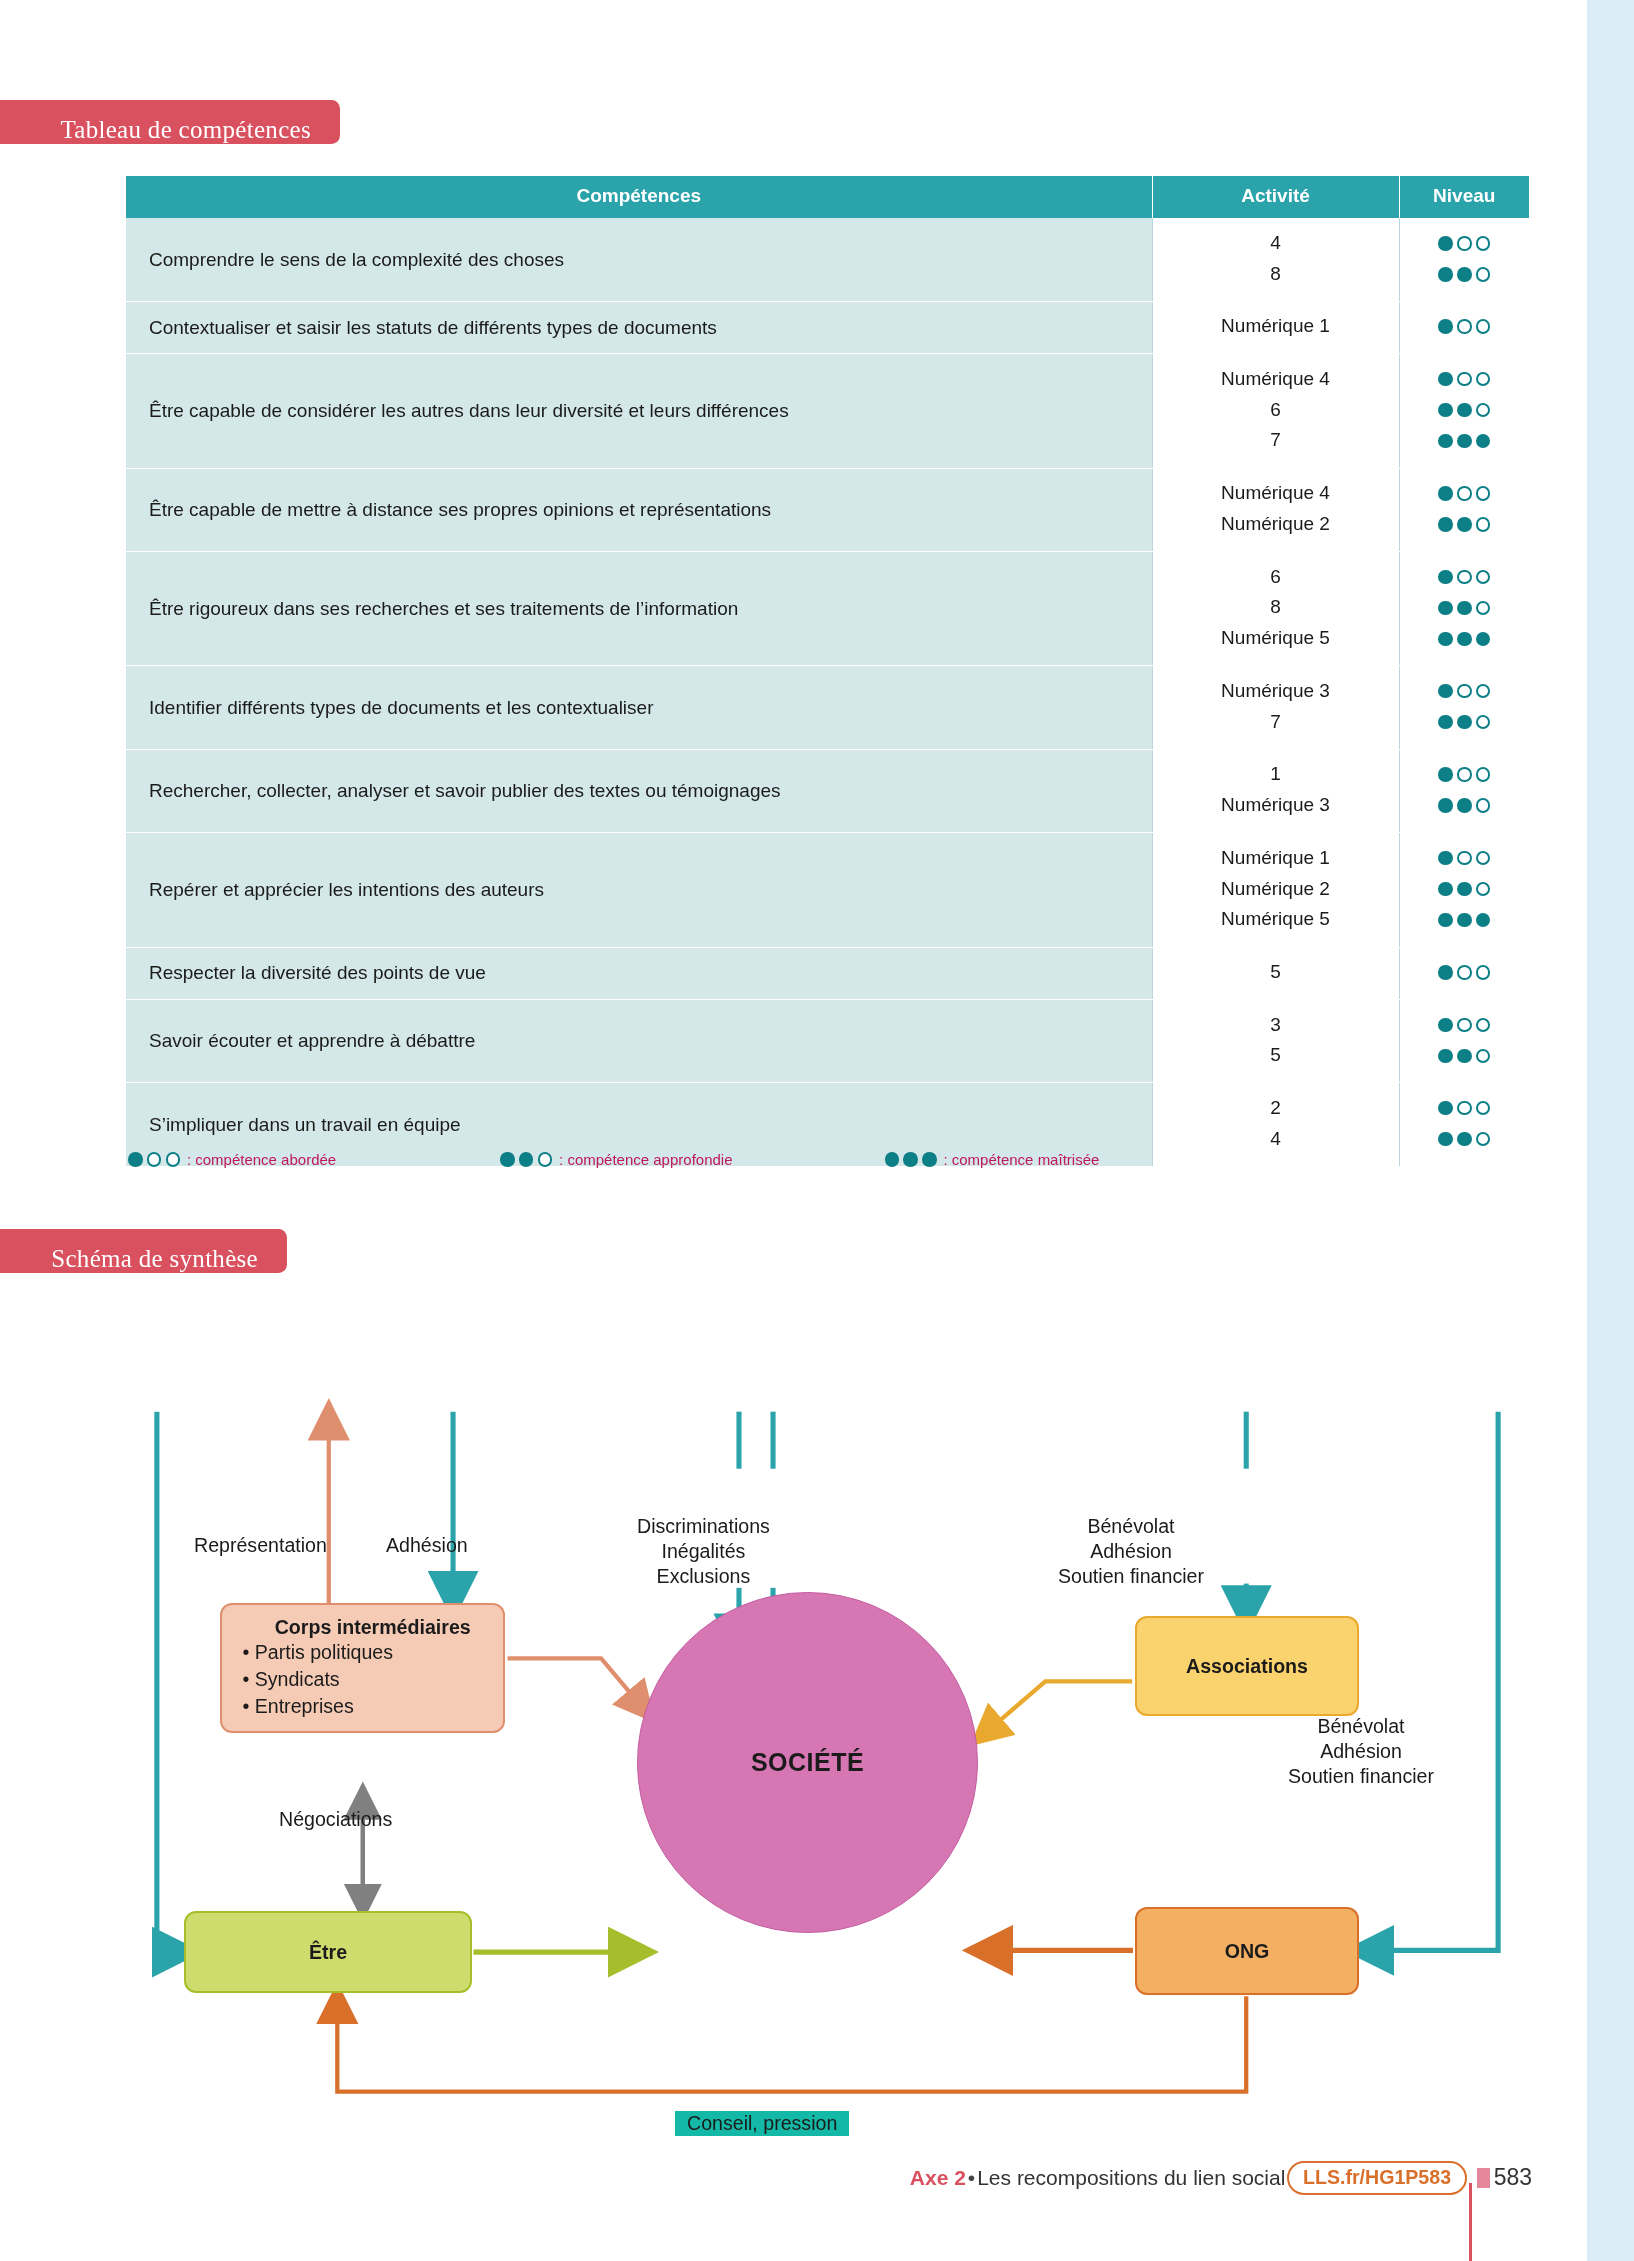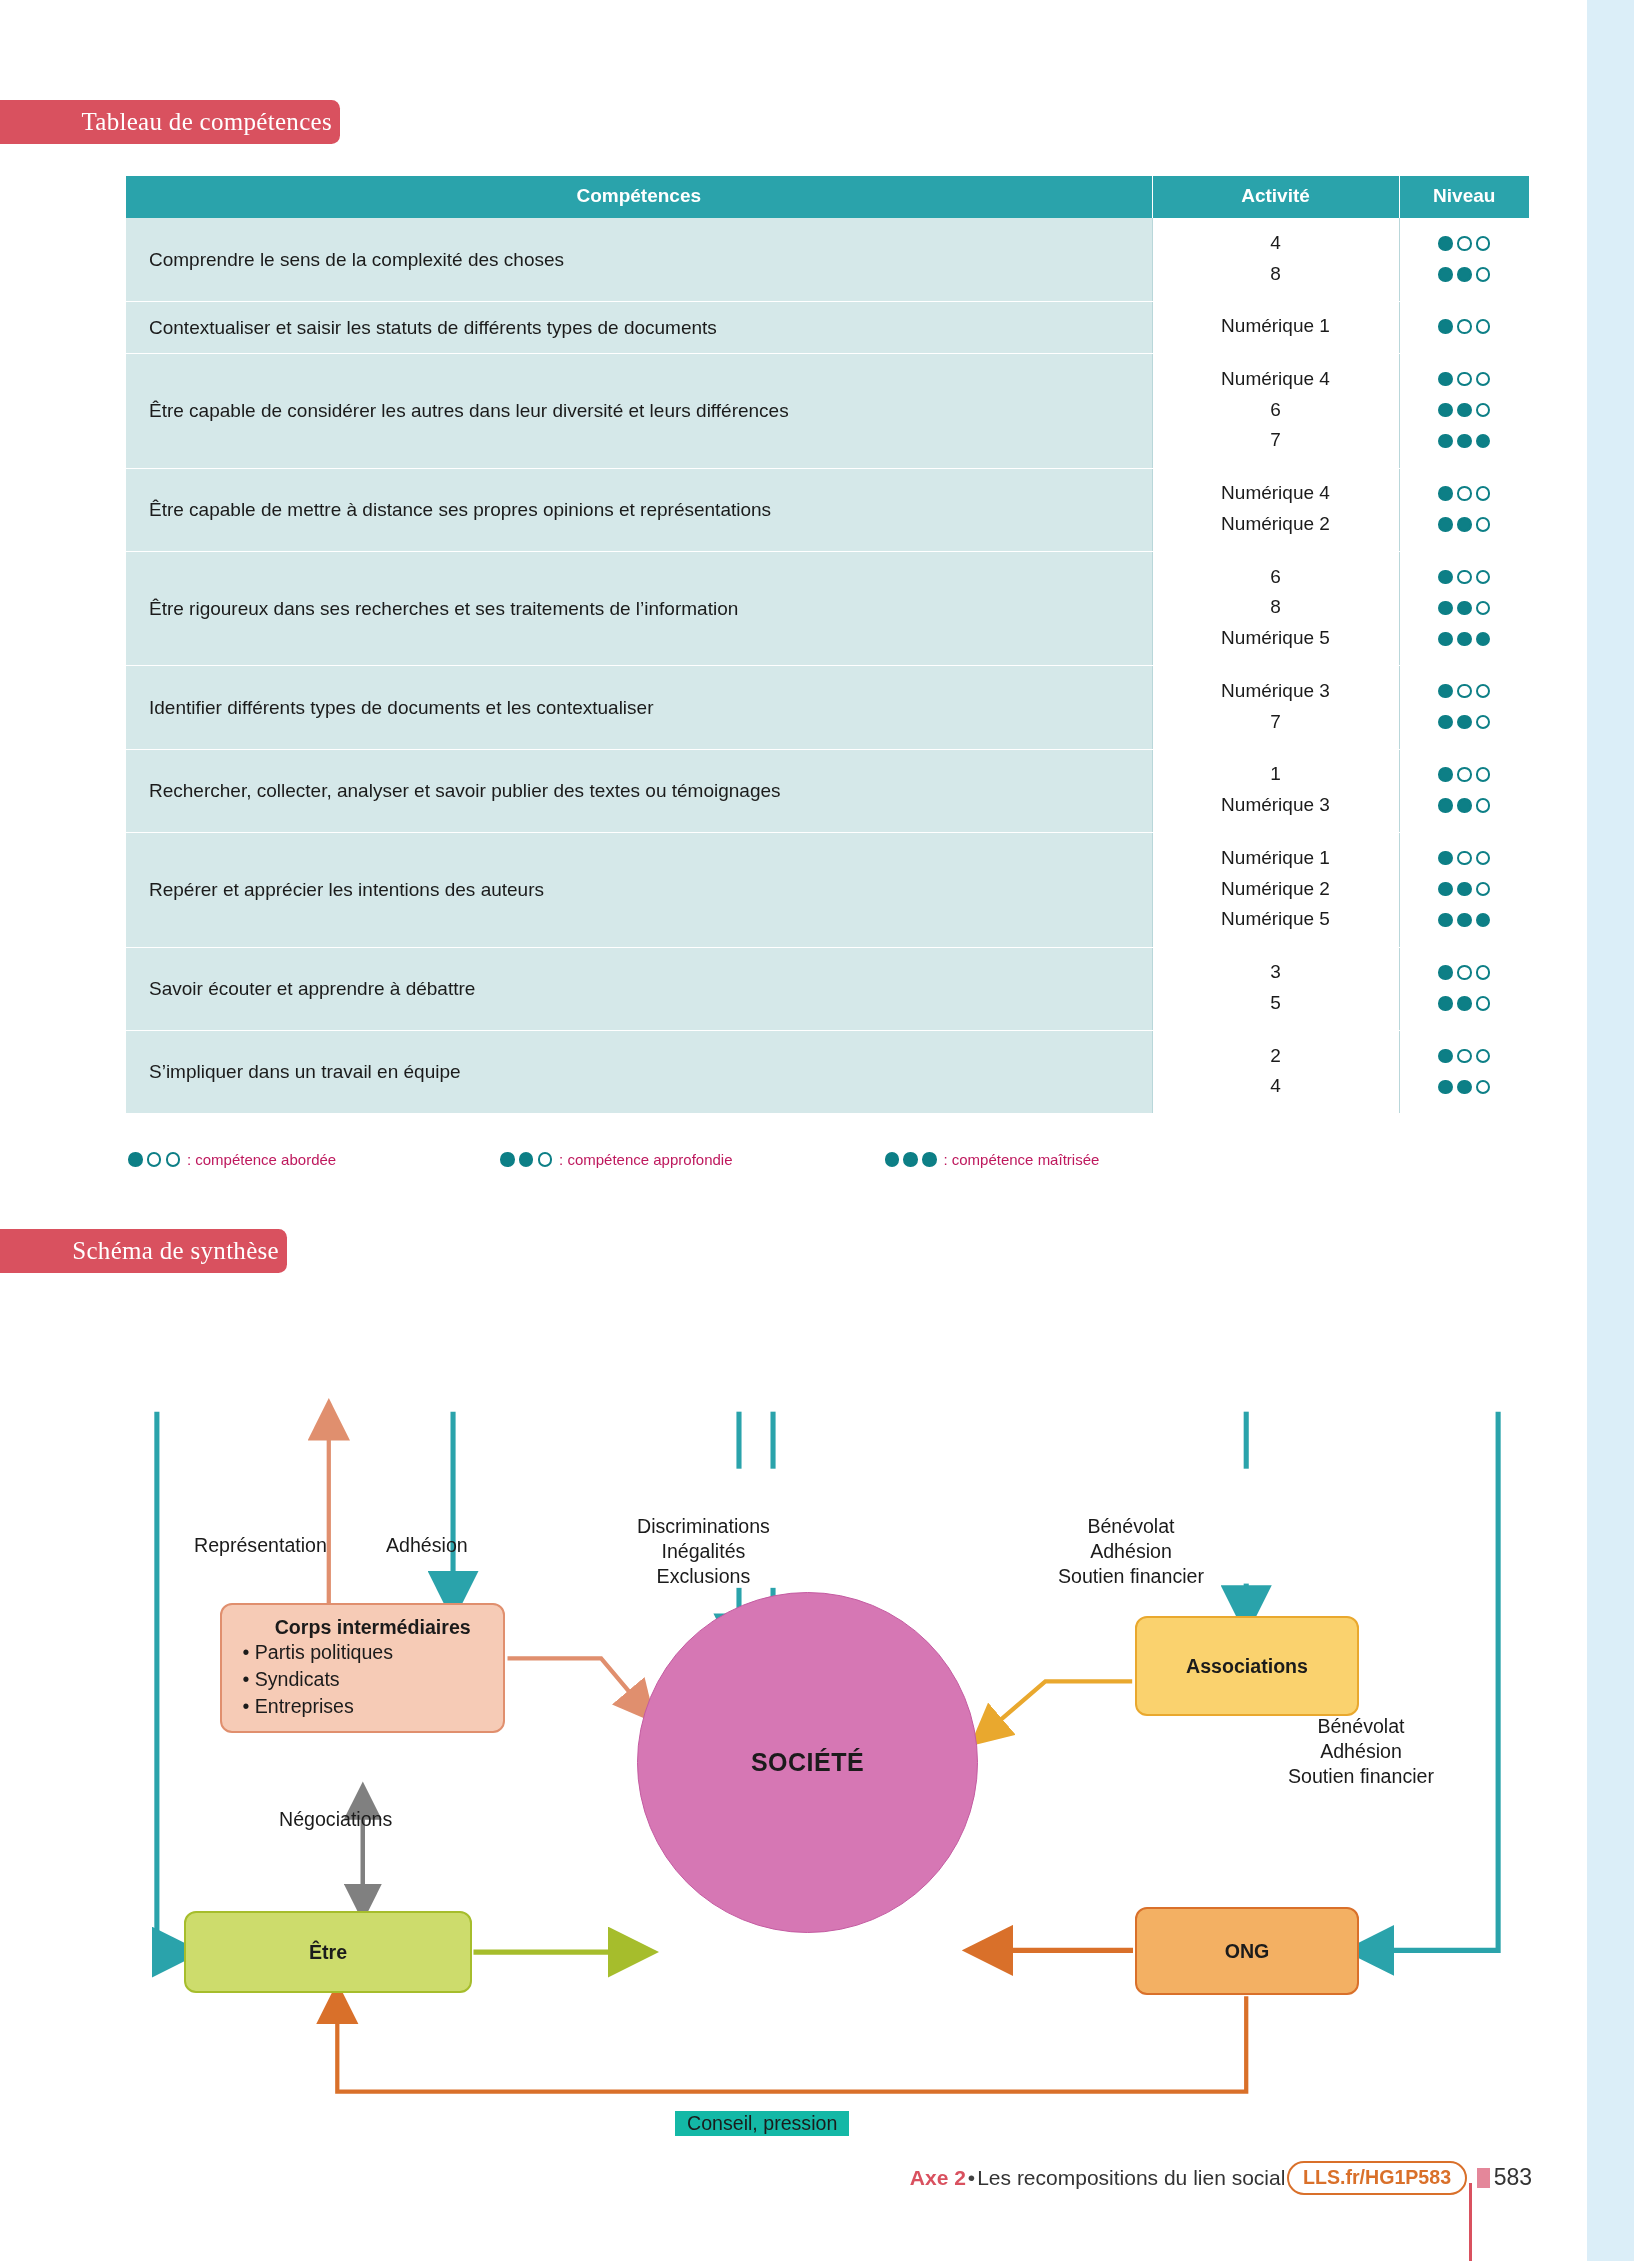--- a/index.html
+++ b/index.html
@@ -20,22 +20,22 @@
     width: 48px; height: 2261px;
     background: #dbeef8;
   }
   
   .banner {
     position: absolute;
     height: 44px;
     background: #d9515f;
     border-top-right-radius: 8.5px;
     border-bottom-right-radius: 8.5px;
-    display: flex; align-items: center;
-    padding-right: 8px;
+    display: flex; align-items: flex-end;
+    padding-right: 29px;
     left: 0;
   }
   .banner span {
     color: #ffffff;
     font-family: "Liberation Serif", serif;
     font-size: 25px;
     letter-spacing: 0.3px;
     margin-left: auto;
     white-space: nowrap;
   }
@@ -425,20 +425,33 @@
               </div>
               <div class="niv-row">
                 <span class="dot on"></span>
                 <span class="dot on"></span>
                 <span class="dot off"></span>
               </div>
               <div class="niv-row">
                 <span class="dot on"></span>
                 <span class="dot on"></span>
                 <span class="dot on"></span>
+              </div>
+            </td>
+          </tr>
+          <tr>
+            <td class="c-name">Respecter la diversité des points de vue</td>
+            <td class="c-act">
+              <div class="act-line">5</div>
+            </td>
+            <td class="c-niv">
+              <div class="niv-row">
+                <span class="dot on"></span>
+                <span class="dot off"></span>
+                <span class="dot off"></span>
               </div>
             </td>
           </tr>
           <tr>
             <td class="c-name">Savoir écouter et apprendre à débattre</td>
             <td class="c-act">
               <div class="act-line">3</div>
               <div class="act-line">5</div>
             </td>
             <td class="c-niv">

